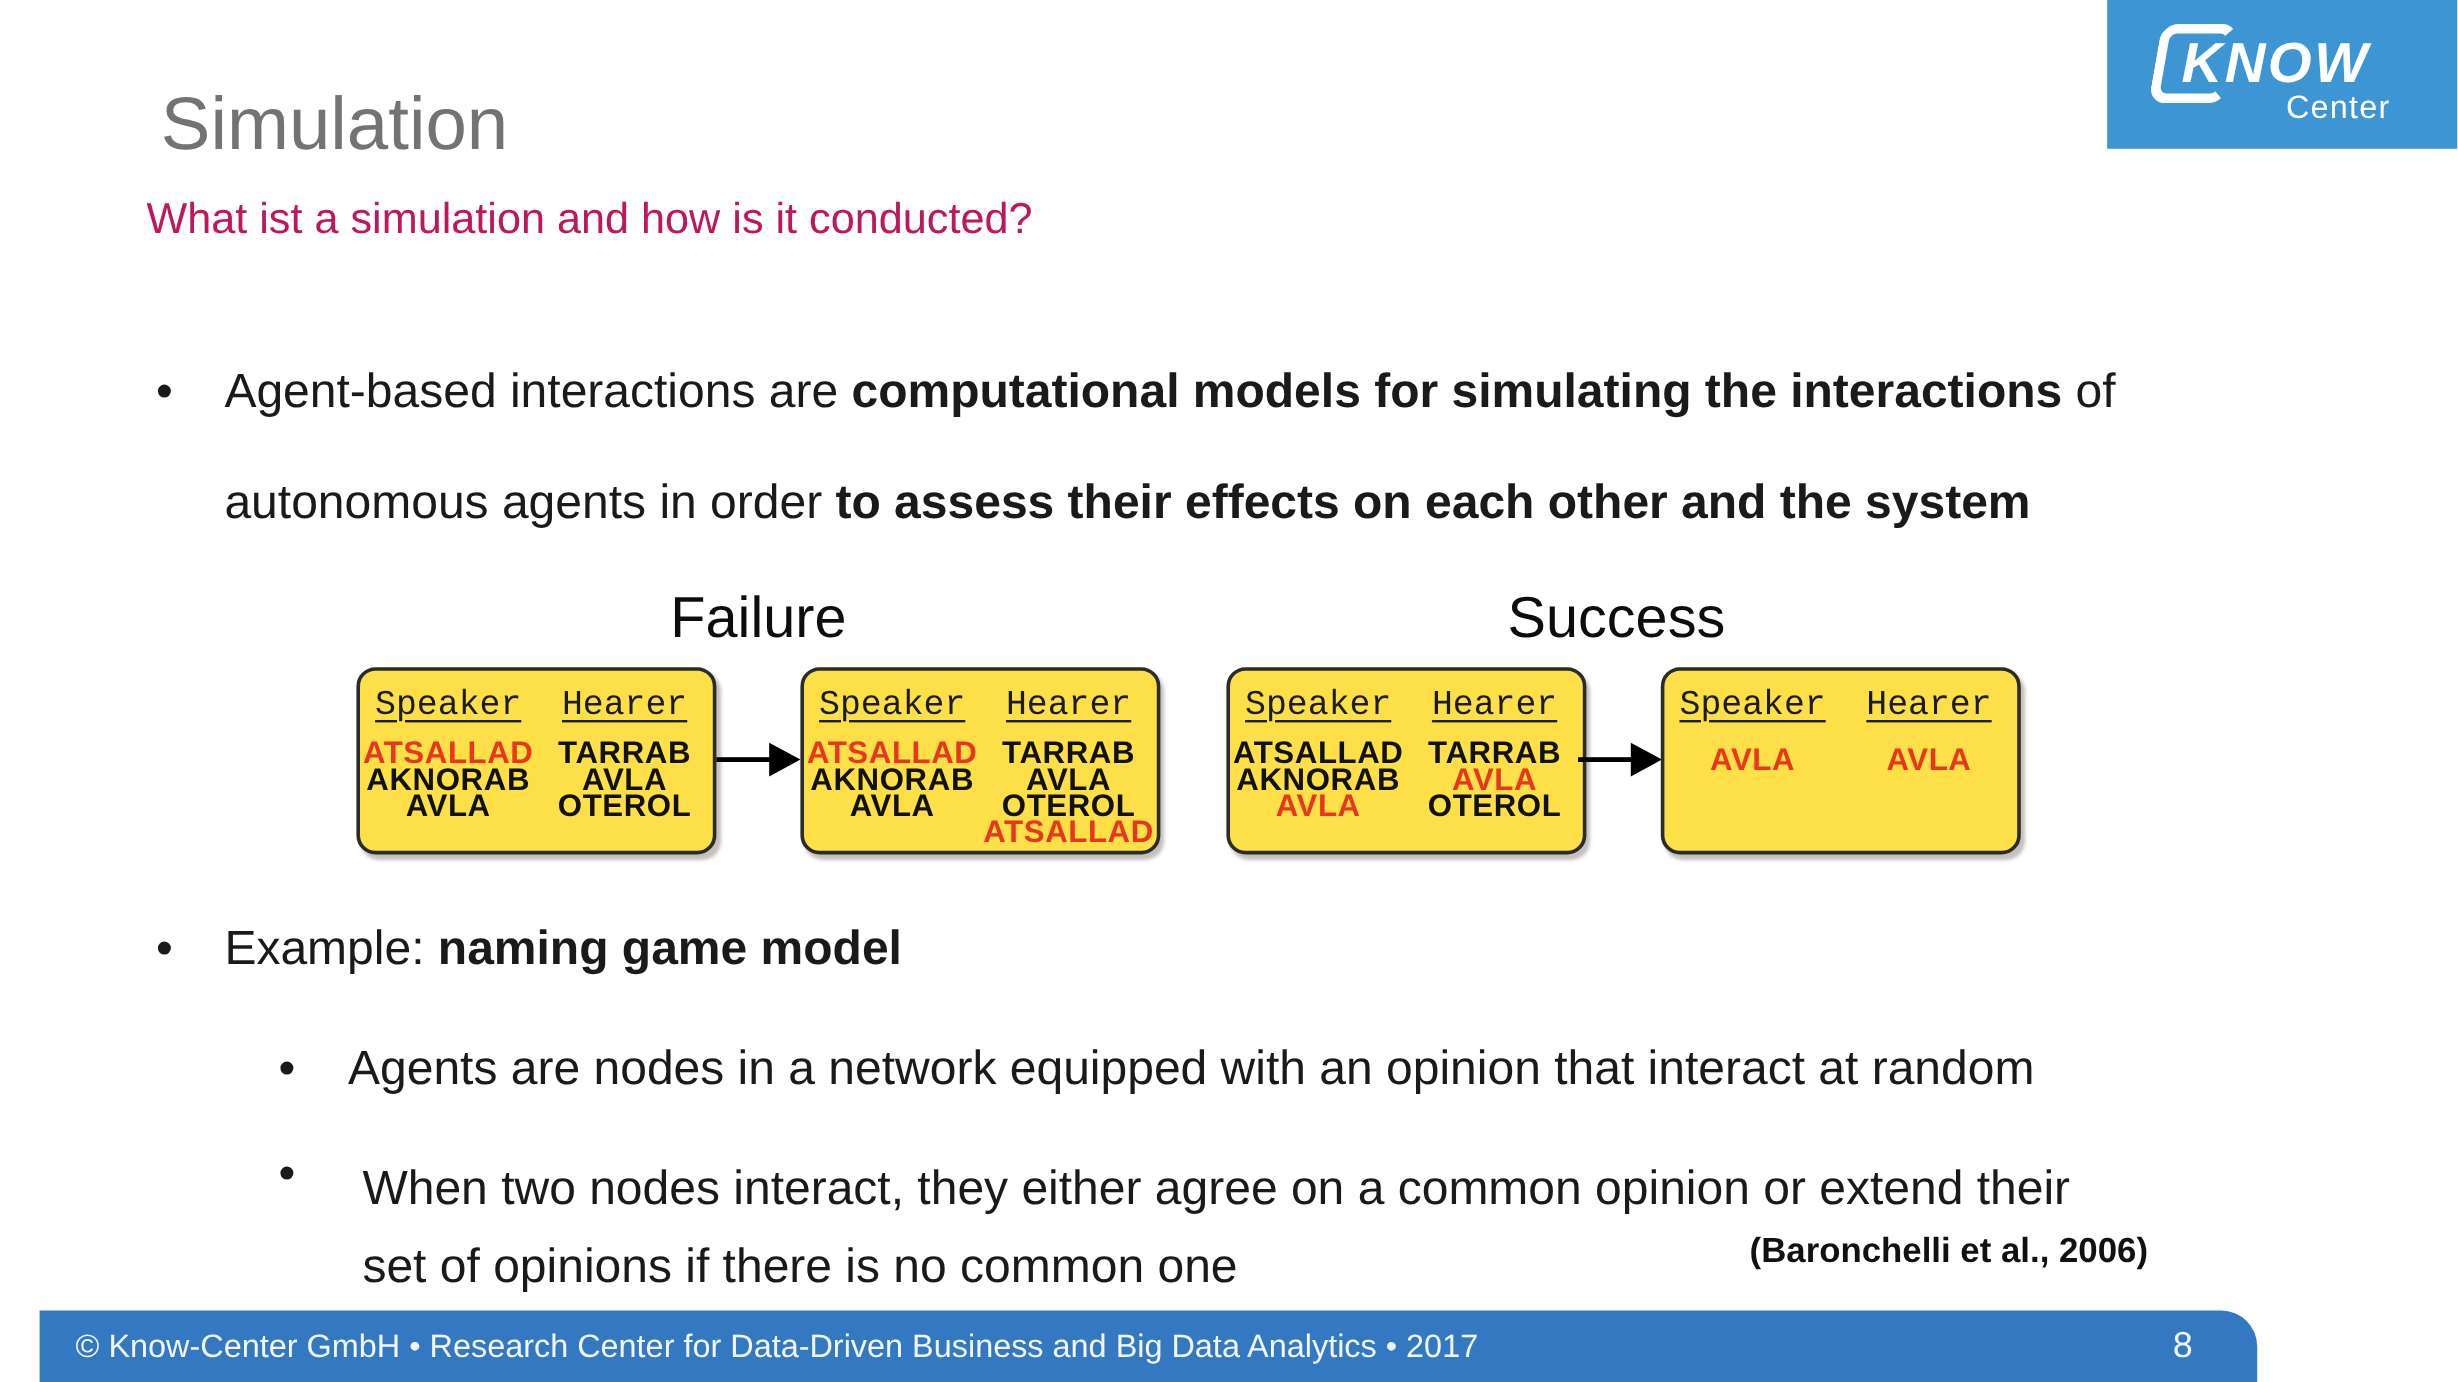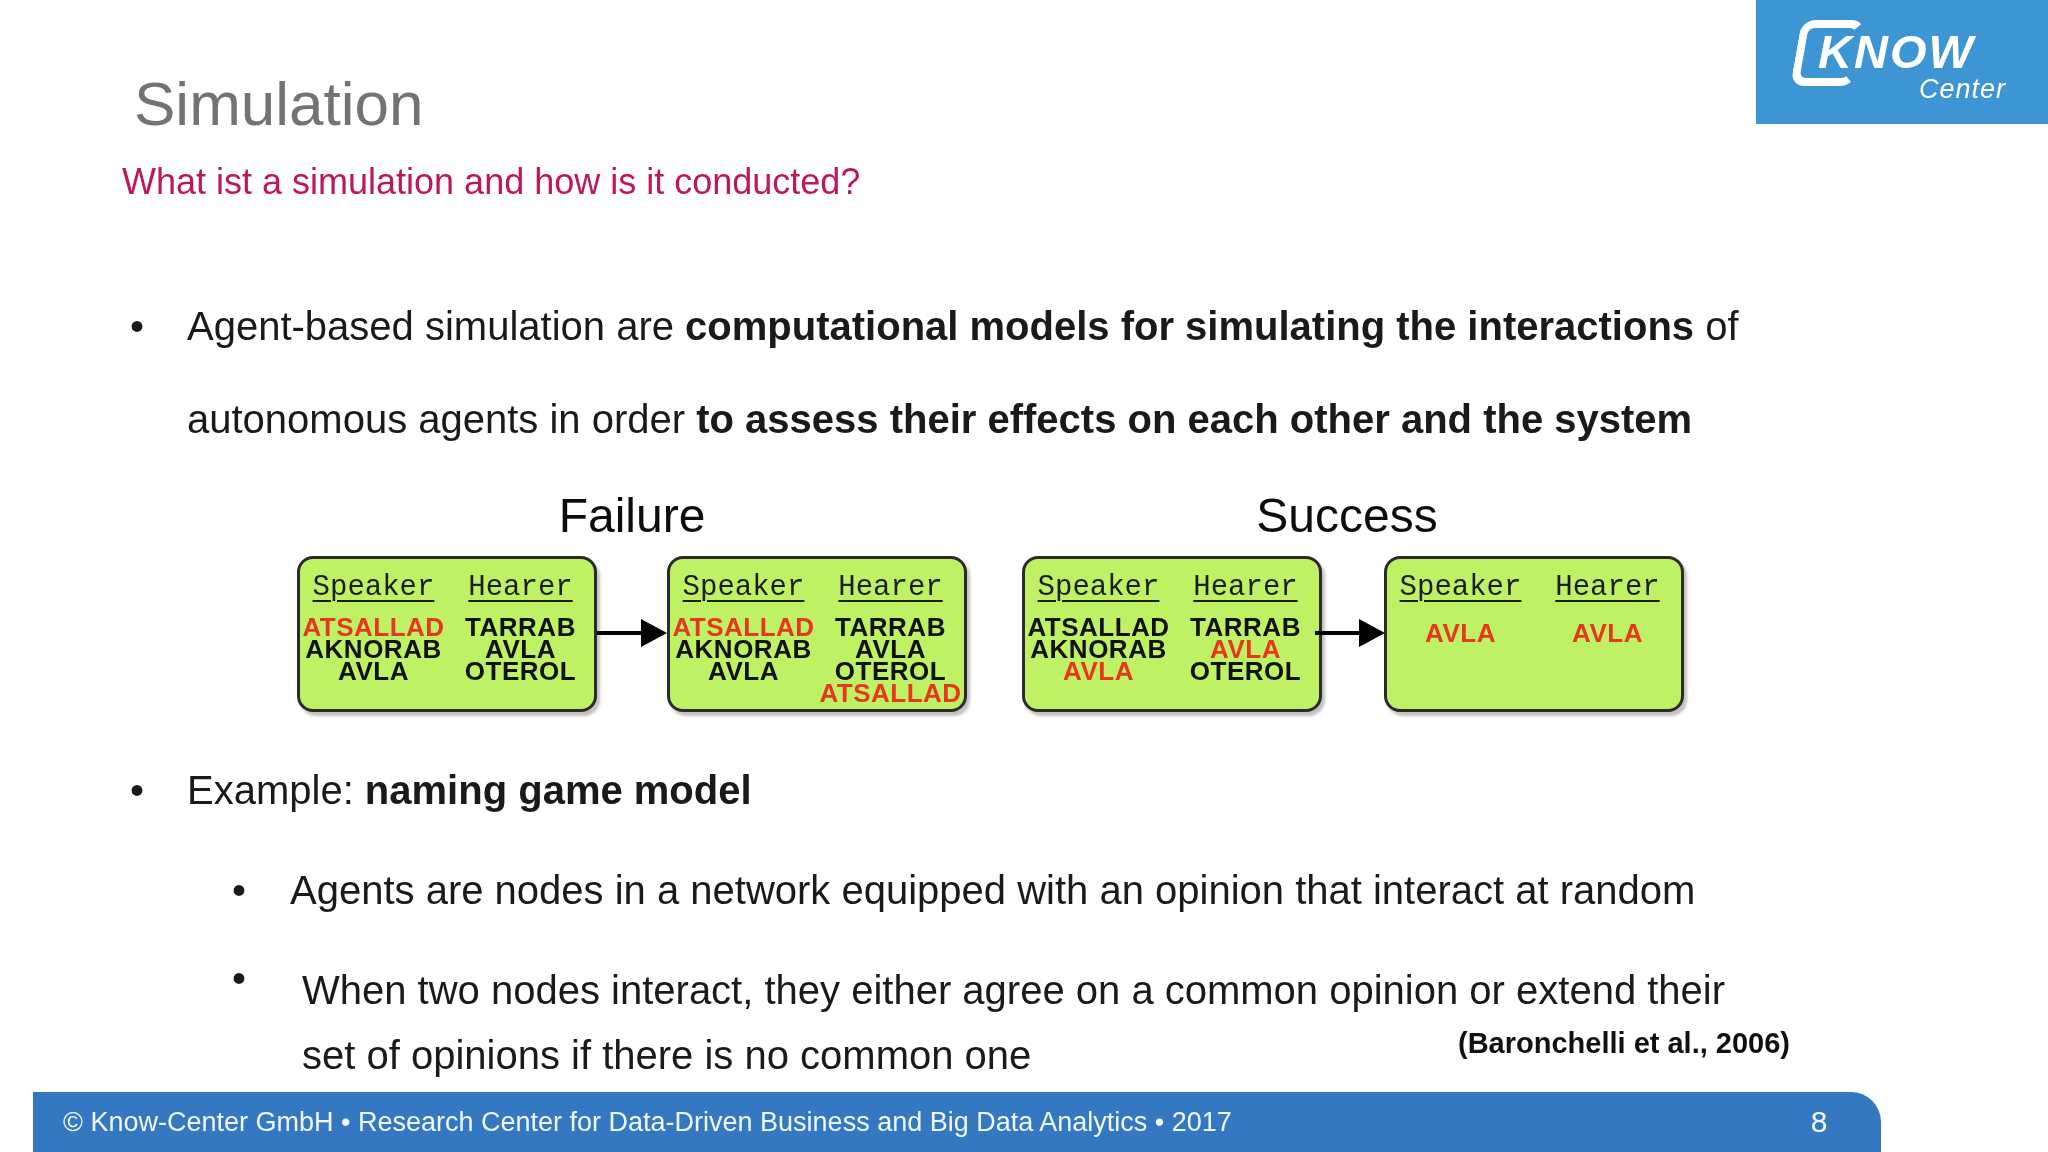--- a/index.html
+++ b/index.html
@@ -13,22 +13,22 @@
   .logo-bracket {
     position:absolute; left:40px; top:20px; width:64px; height:66px; box-sizing:border-box;
     border:8px solid #ffffff; border-right-color:transparent; border-radius:14px;
     transform:skewX(-10deg);
   }
   .logo-know {
     position:absolute; left:62px; top:24px; color:#ffffff;
     font-size:47px; font-weight:bold; font-style:italic; letter-spacing:2px; white-space:nowrap;
   }
   .logo-center {
-    position:absolute; right:42px; top:74px; color:#ffffff;
-    font-size:27px; font-style:italic; letter-spacing:1px;text-align:right;
+    position:absolute; right:56px; top:74px; color:#ffffff;
+    font-size:27px; letter-spacing:1px;text-align:right;
   }
 
   
   .title { position:absolute; left:122px; top:52px; margin:12px; font-size:62px; line-height:80px; font-weight:normal; color:#737373; }
   .subtitle { position:absolute; left:122px; top:152px; font-size:36px; line-height:60px; color:#be185d; }
 
   
   .row { position:absolute; display:flex; align-items:flex-start; }
   .dot { flex:0 0 57px; }
   .dot2 { flex:0 0 58px; }
@@ -42,21 +42,21 @@
   .btext b { font-weight:bold; }
   .citation { position:absolute; left:1458px; top:1023px; font-size:29px; line-height:40px; color:#111;font-weight:bold; }
 
   
   .diag-label { position:absolute; top:488px; width:400px; text-align:center; font-size:48px; color:#0d0d0d; }
   .lbl-failure { left:432px; }
   .lbl-success { left:1147px; }
 
   .ngbox {
     position:absolute; top:556px; width:300px; height:156px; box-sizing:border-box;
-    background:#bef264; border:3px solid #2b2b2b; border-radius:16px;
+    background:#fde047; border:3px solid #2b2b2b; border-radius:16px;
     box-shadow:3px 4px 3px rgba(110,95,95,0.4);
     display:flex; padding-top:12px;
   }
   .ngbox .col { flex:1 1 50%; text-align:center; }
   .colhead {
     font-family:"Liberation Mono","DejaVu Sans Mono",monospace; font-size:29px; color:#1c1c1c;
     text-decoration:underline; text-decoration-thickness:2px; text-underline-offset:5px;
     margin-bottom:12px;
   }
   .words { }
@@ -90,21 +90,21 @@
     <div class="logo-bracket"></div>
     <div class="logo-know">KNOW</div>
     <div class="logo-center">Center</div>
   </div>
 
   <h1 class="title">Simulation</h1>
   <div class="subtitle">What ist a simulation and how is it conducted?</div>
 
   <div class="row b1">
     <span class="dot">•</span>
-    <p class="btext" style="margin:0"><span>Agent-based simulation are </span><b>computational models for simulating the interactions</b><span> of autonomous agents in order </span><b>to assess their effects on each other and the system</b></p>
+    <p class="btext" style="margin:0"><span>Agent-based interactions are </span><b>computational models for simulating the interactions</b><span> of autonomous agents in order </span><b>to assess their effects on each other and the system</b></p>
   </div>
 
   <div class="diag-label lbl-success">Success</div>
   <div class="diag-label lbl-failure">Failure</div>
 
   <div class="ngbox box1">
     <div class="col">
       <div class="colhead">Speaker</div>
       <div class="words">
         <div class="word red">ATSALLAD</div>

